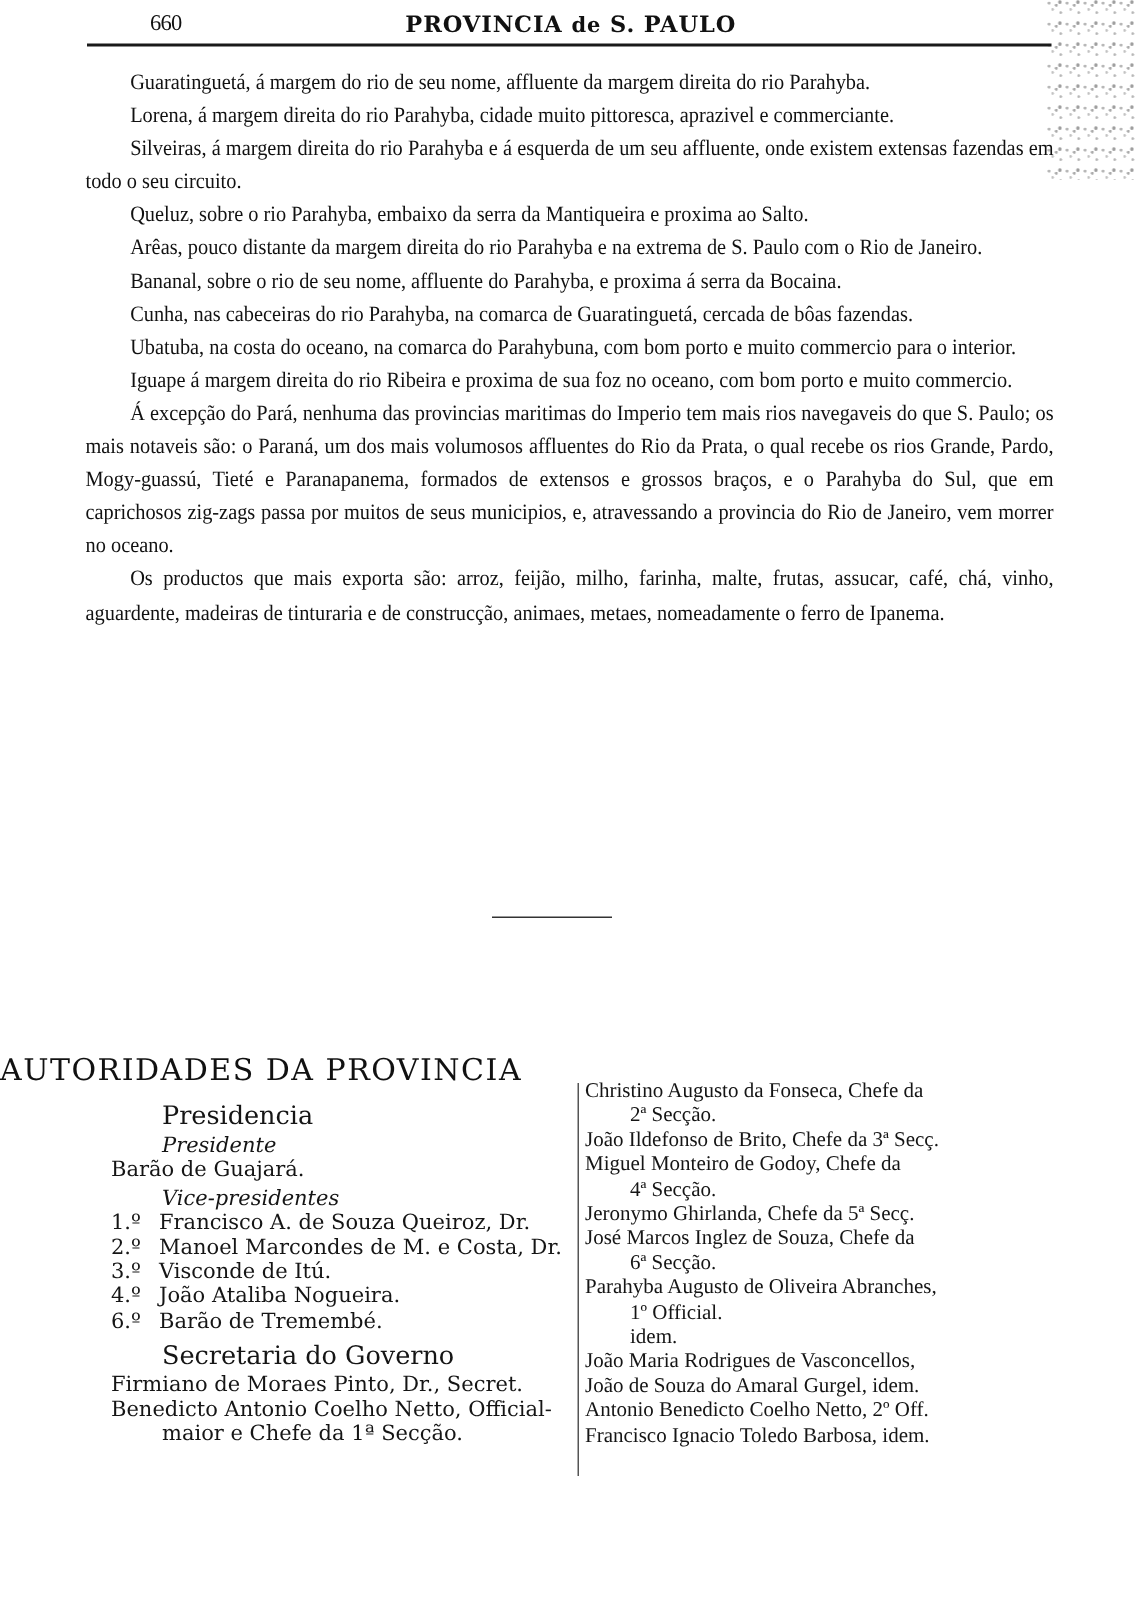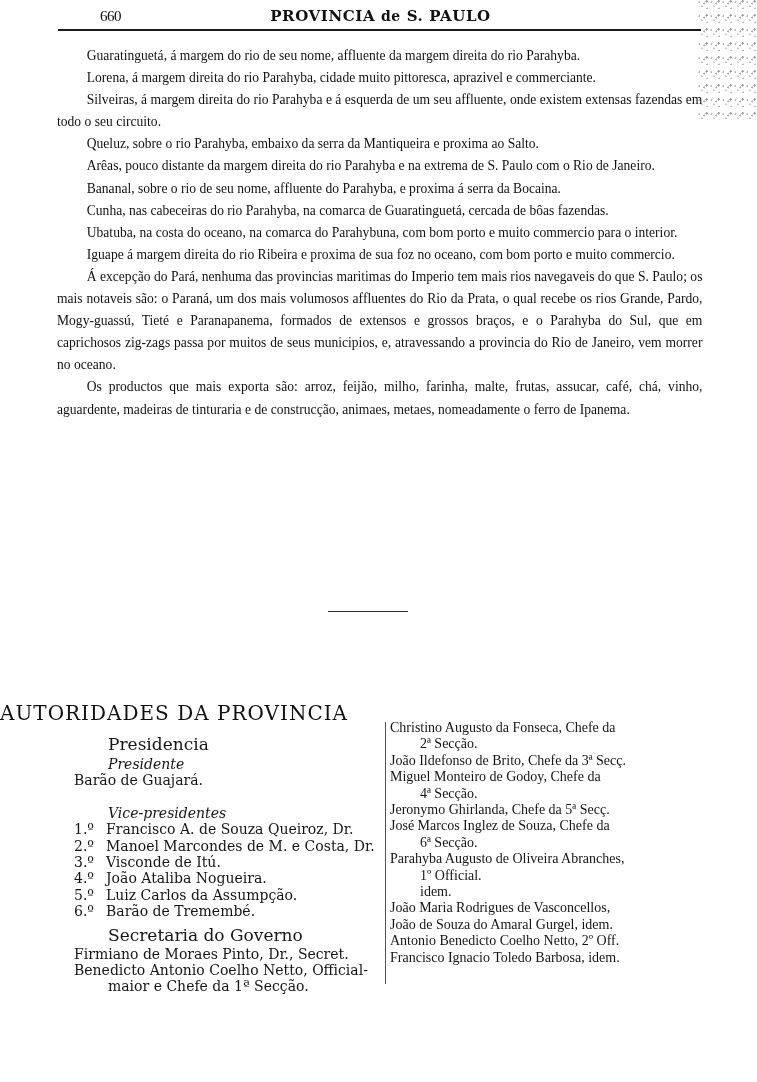--- a/index.html
+++ b/index.html
@@ -51,21 +51,21 @@
     .col-right { left: 390px; width: 316px; }
     .col-divider {
       position: absolute; left: 385px; top: 722px; width: 0; height: 262px;
       border-left: 1px solid #555;
     }
     .col-head {
       font-size: 17px; line-height: 22px; font-weight: normal;
       padding-left: 34px; margin: 13px 0 0 0;
     }
     .col-subhead { font-style: italic; padding-left: 34px; margin-top: 1px; }
-    .col-subhead.vp { margin-top: 16px; }
+    .col-subhead.vp { margin-top: 2px; }
     .line { white-space: nowrap; }
     .cont { padding-left: 34px; }
     .right-entry .cont { padding-left: 30px; }
     .num { display: inline-block; width: 32px; }
     .right-entry { margin-bottom: 0; font-family: Liberation Serif, serif; }
     .speck {
       position: absolute; right: 0; top: 0; width: 60px; height: 120px;
       background:
         radial-gradient(circle at 20% 15%, #999 0.8px, transparent 1.2px),
         radial-gradient(circle at 60% 25%, #888 0.8px, transparent 1.2px),
@@ -111,21 +111,20 @@
 <div class="col col-left">
   <div class="col-head">Presidencia</div>
   <div class="col-subhead">Presidente</div>
   <div class="line">Barão de Guajará.</div>
   <div class="col-subhead vp">Vice-presidentes</div>
 
   <div class="line"><span class="num">1.º</span><span>Francisco A. de Souza Queiroz, Dr.</span></div>
   <div class="line"><span class="num">2.º</span><span>Manoel Marcondes de M. e Costa, Dr.</span></div>
   <div class="line"><span class="num">3.º</span><span>Visconde de Itú.</span></div>
   <div class="line"><span class="num">4.º</span><span>João Ataliba Nogueira.</span></div>
-  <div class="line"><span class="num">5.º</span><span>Luiz Carlos da Assumpção.</span></div>
   <div class="line"><span class="num">6.º</span><span>Barão de Tremembé.</span></div>
 
   <div class="col-head" style="margin-top:4px">Secretaria do Governo</div>
   <div class="line">Firmiano de Moraes Pinto, Dr., Secret.</div>
   <div class="line">Benedicto Antonio Coelho Netto, Official-</div>
   <div class="line cont">maior e Chefe da 1ª Secção.</div>
 </div>
 
 <div class="col-divider"></div>
 

